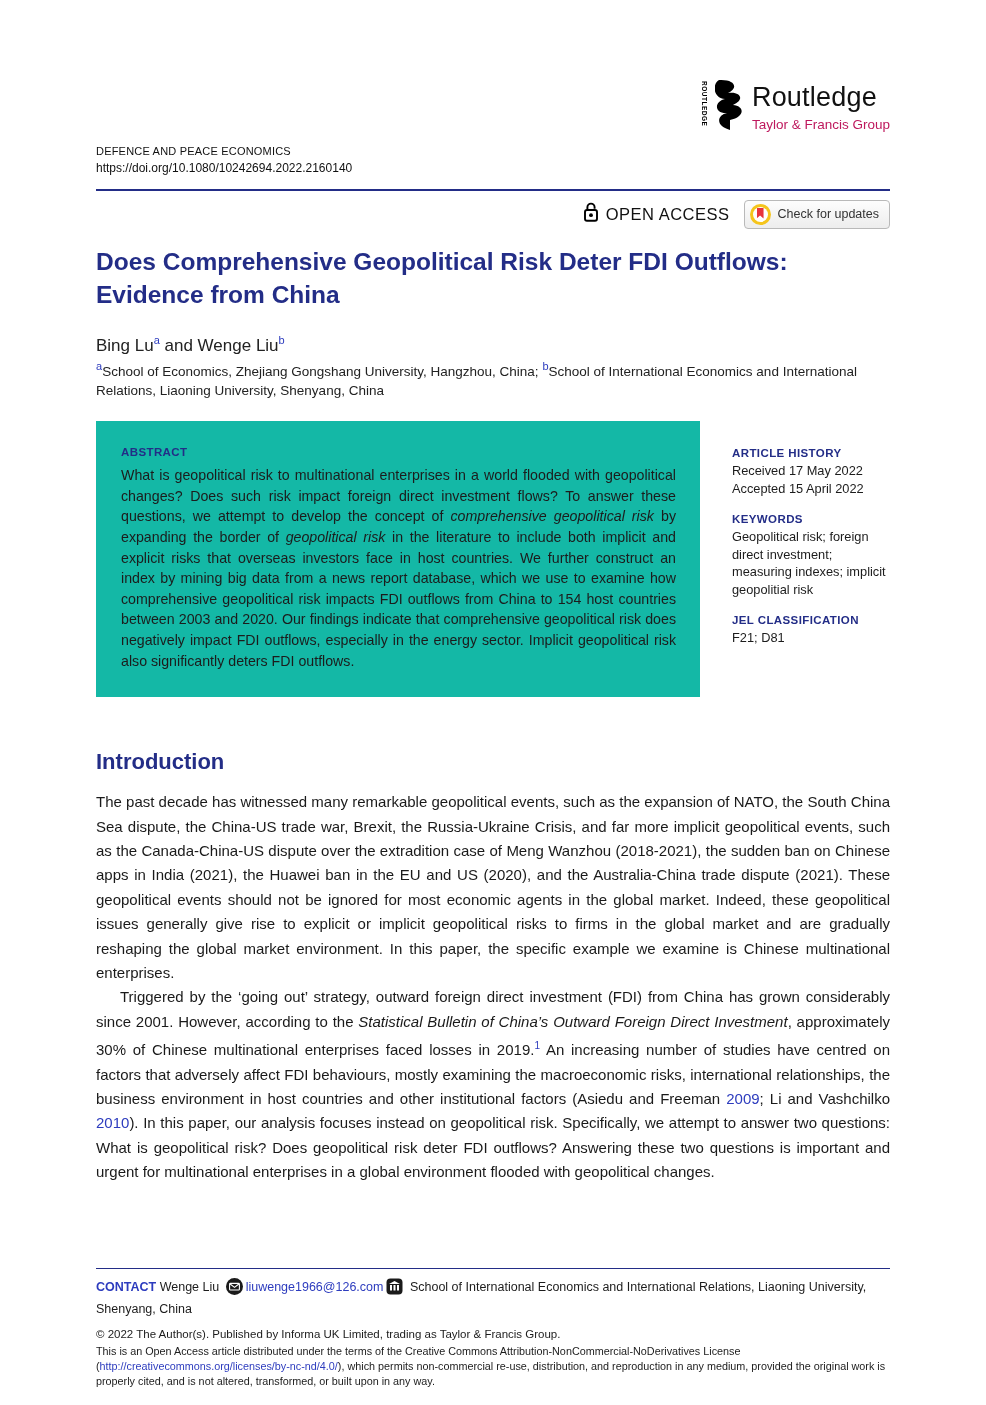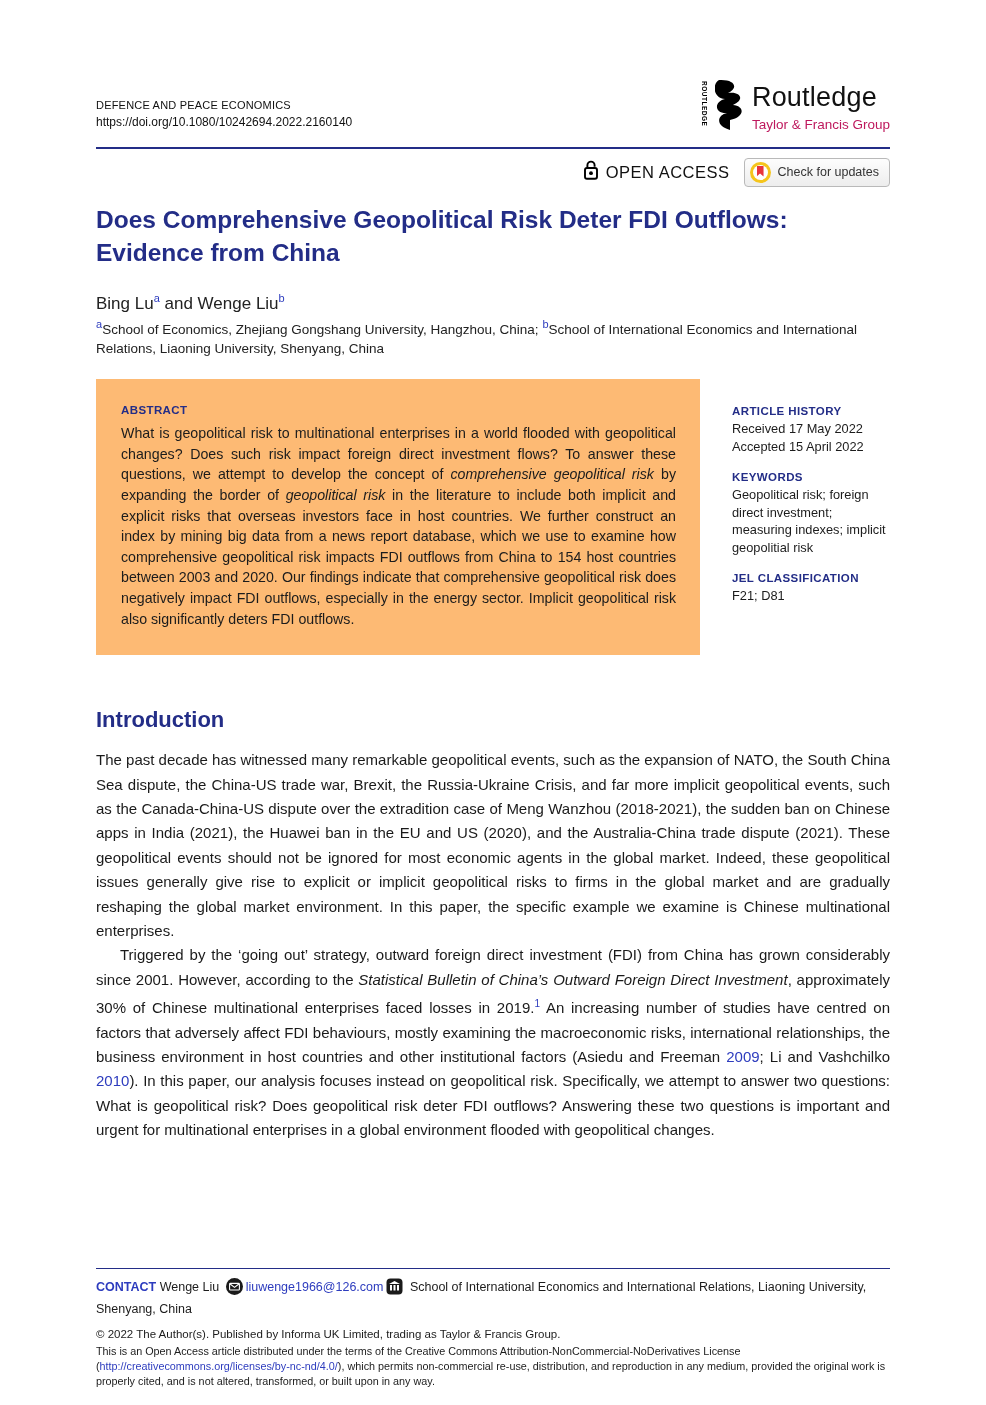--- a/index.html
+++ b/index.html
@@ -9,21 +9,21 @@
     position: relative;
     width: 986px; height: 1405px;
     margin: 0 auto;
     background: #fff;
     padding: 97px 96px 0 96px;
     overflow: hidden;
   }
   
   .header-row { display: flex; justify-content: space-between; align-items: flex-start; }
   .journal-meta { font-size: 11.5px; line-height: 17px; color: #111; }
-  .journal-name { letter-spacing: 0.2px; font-size: 11px; }
+  .journal-name { letter-spacing: 0.2px; font-size: 11px; margin-top: 46px; }
   .journal-doi { font-size: 12px; }
   .logo-block { display: flex; align-items: center; gap: 7px; margin-top: -18px; }
   .logo-vertical {
     writing-mode: vertical-rl; text-orientation: sideways;
     font-size: 6.5px; font-weight: bold; letter-spacing: 0.5px; color: #000;
     height: 52px; display: flex; align-items: center;
   }
   .logo-names { display: flex; flex-direction: column; }
   .logo-routledge { font-size: 27px; color: #111; letter-spacing: 0.2px; font-weight: 400; }
   .logo-tf { font-size: 13.5px; color: #be185d; margin-top: 4px; }
@@ -53,21 +53,21 @@
     clip-path: polygon(0 0, 100% 0, 100% 100%, 50% 72%, 0 100%);
   }
   .crossmark-label { font-size: 12.5px; color: #333; }
   
   .article-title { margin-top: 16px; font-size: 24.5px; line-height: 33px; font-weight: bold; color: #232d87; }
   .authors { margin-top: 23px; font-size: 17px; color: #222; }
   .authors sup, .affil sup { color: #2d3cbe; font-size: 11px; }
   .affil { font-size: 13.5px; line-height: 20px; color: #222; }
   
   .abstract-section { display: flex; margin-top: 20px; gap: 32px; }
-  .abstract-box { width: 604px; background: #fdba74; padding: 25px 24px 26px 25px; }
+  .abstract-box { width: 604px; background: #14b8a6; padding: 25px 24px 26px 25px; }
   .side-label, .abstract-label { font-size: 11.5px; font-weight: bold; color: #232d87; letter-spacing: 0.4px; }
   .abstract-text { margin-top: 7px; font-size: 14.2px; line-height: 20.6px; text-align: justify; color: #1c1c1c; }
   .side-col { flex: 1; padding-top: 26px; }
   .side-group { margin-bottom: 16px; }
   .side-text { margin-top: 3px; font-size: 12.8px; line-height: 17.5px; color: #1c1c1c; }
   
   .section-heading { margin-top: 52px; font-size: 22px; font-weight: bold; color: #232d87; }
   .body-para { margin-top: 15px; font-size: 15px; line-height: 24.4px; text-align: justify; color: #1a1a1a; }
   .body-para.indent { margin-top: 0; text-indent: 24px; }
   .em { font-style: italic; }

